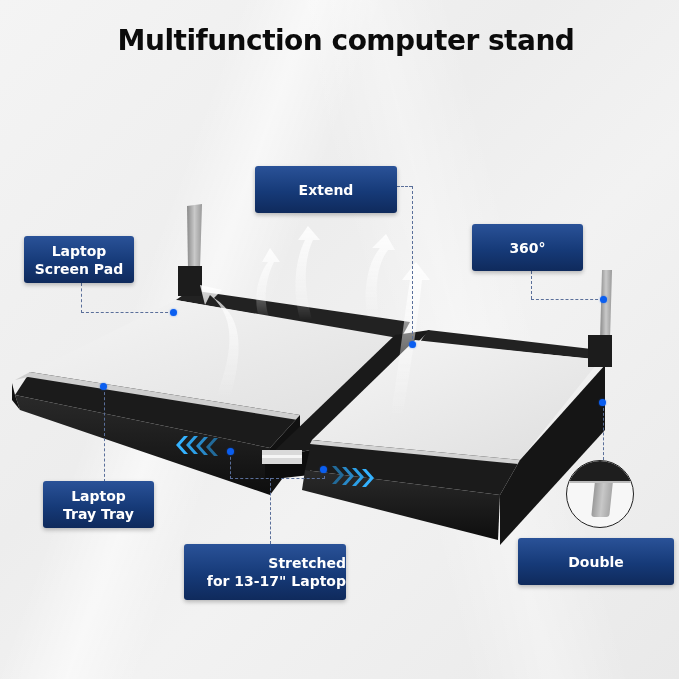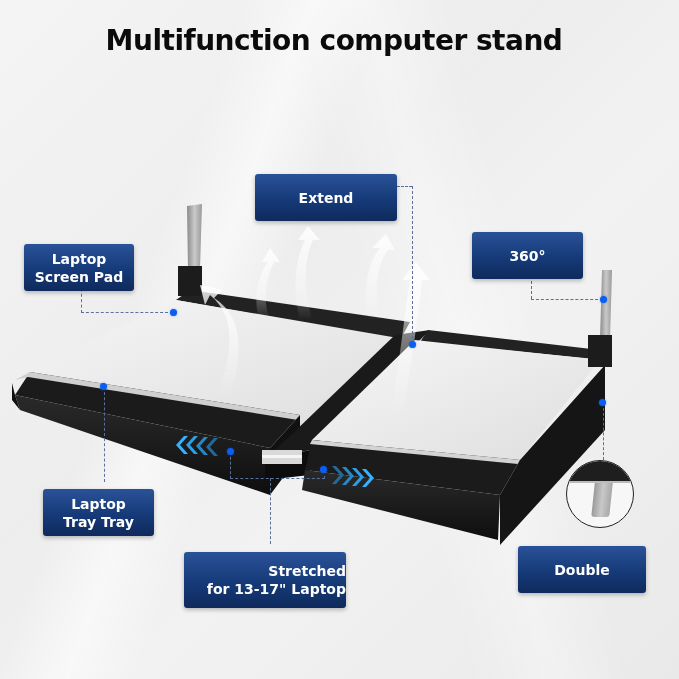--- a/index.html
+++ b/index.html
@@ -7,31 +7,31 @@
     body {
       position: relative;
       font-family: "DejaVu Sans", "Liberation Sans", sans-serif;
       background: linear-gradient(135deg, #f4f4f4 0%, #ededed 40%, #f2f2f2 60%, #e9e9e9 100%);
     }
     .bg-streak {
       position: absolute; pointer-events: none;
       background: linear-gradient(90deg, rgba(255,255,255,0) 0%, rgba(255,255,255,0.55) 50%, rgba(255,255,255,0) 100%);
     }
     .title {
-      position: absolute; top: 24px; left: 3px; width: 662px;
+      position: absolute; top: 24px; left: 15px; width: 662px;
       text-align: center; font-weight: bold; font-size: 28px;
       color: #0b0b0b; letter-spacing: -0.5px;
     }
     .label {
       position: absolute;
       background: linear-gradient(180deg, #2a5298 0%, #163a78 55%, #0f2a5c 100%);
       color: #ffffff; font-weight: bold; font-size: 14px; line-height: 18px;
       text-align: center; border-radius: 3px;
       box-shadow: 0 2px 4px rgba(0,0,0,0.25);
-      display: flex; flex-direction: column; justify-content: center; margin-top: 8px;
+      display: flex; flex-direction: column; justify-content: center;
     }
     .label span { display: block; }
     .dash {
       position: absolute; border-color: #5a6f9a; border-style: dashed; border-width: 0;
     }
     .dot {
       position: absolute; width: 7px; height: 7px; border-radius: 50%;
       background: #0a5ef0; box-shadow: 0 0 2px rgba(10,94,240,0.6);
     }
     .stand-svg { position: absolute; left: 0; top: 0; }
@@ -192,15 +192,15 @@
 <div class="label" style="left:43px;top:481px;width:111px;height:47px;">
   <span>Laptop</span>
   <span>Tray Tray</span>
 </div>
 
 <div class="label" style="left:184px;top:544px;width:162px;height:56px;text-align:right;">
   <span>Stretched</span>
   <span>for 13-17" Laptop</span>
 </div>
 
-<div class="label" style="left:518px;top:538px;width:128px;height:47px;text-align:center;">
+<div class="label" style="left:518px;top:538px;width:156px;height:47px;text-align:center;">
   <span>Double</span>
 </div>
 
 </body></html>

